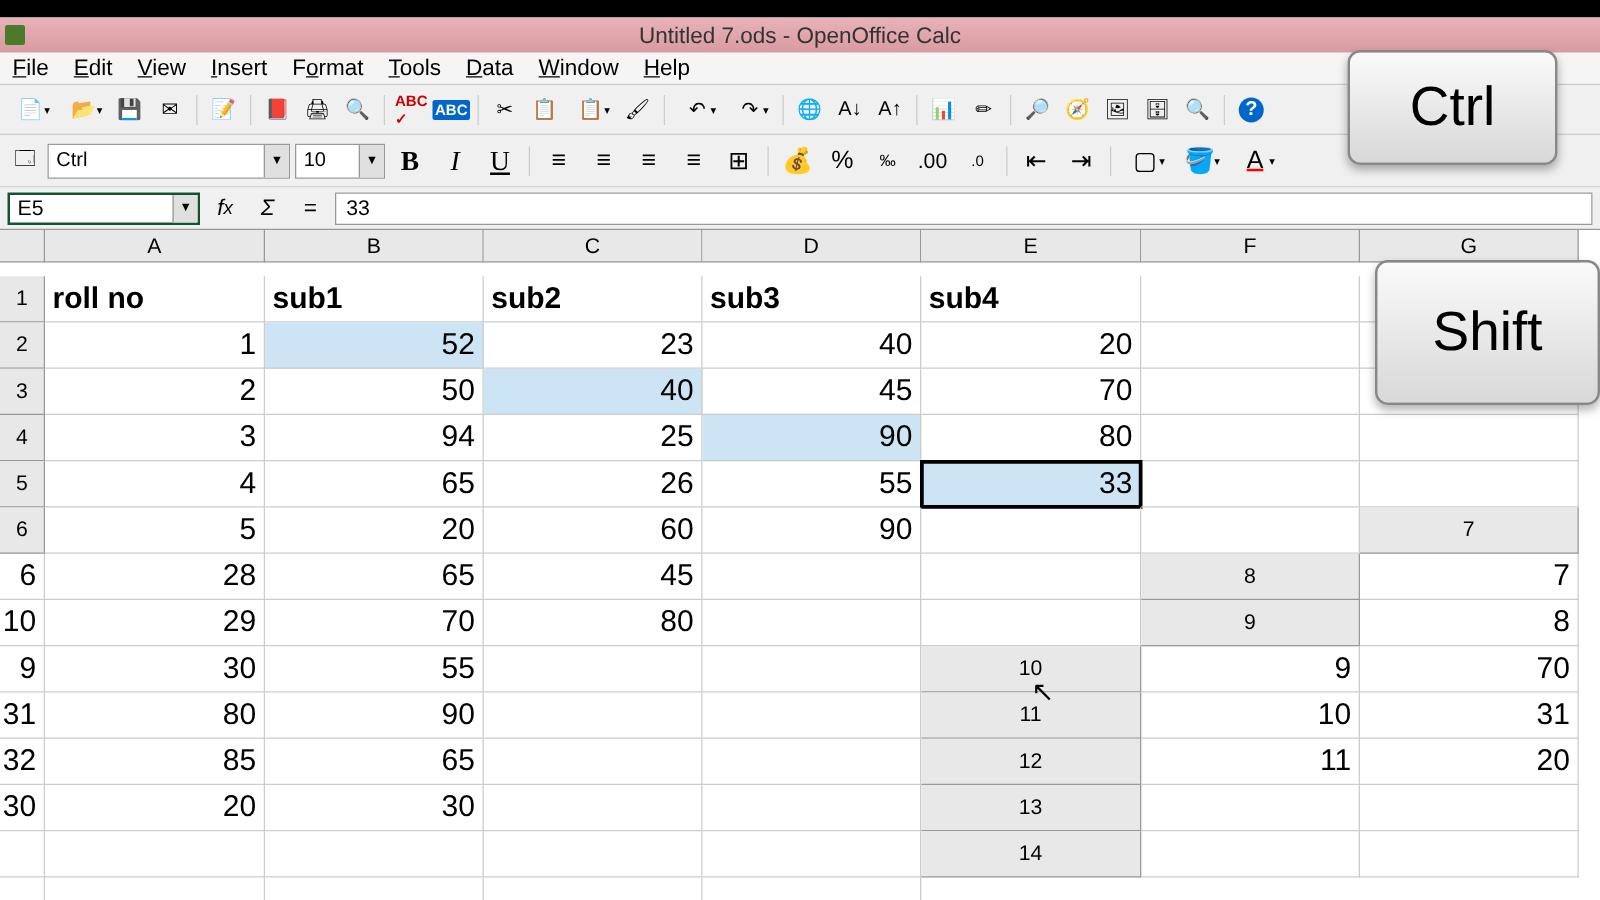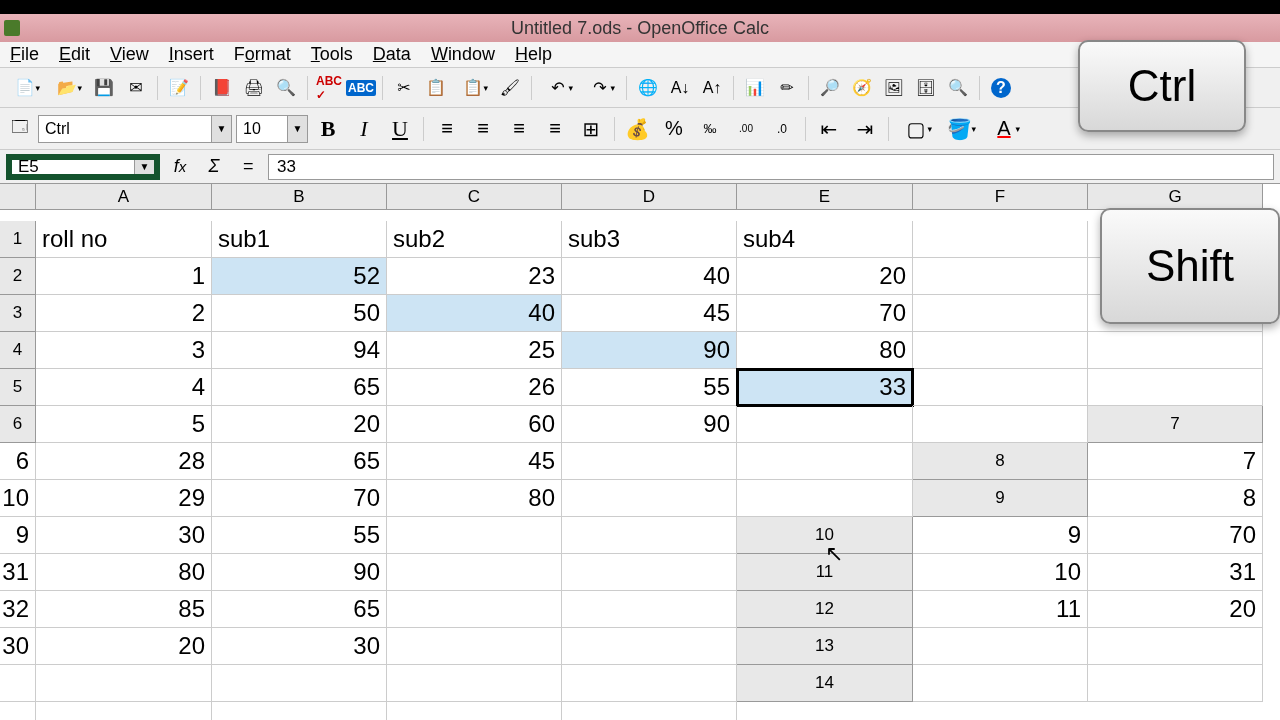--- a/index.html
+++ b/index.html
@@ -107,21 +107,21 @@
     background: #f0f0f0;
     height: 34px;
     display: flex;
     align-items: center;
     padding: 0 6px;
     gap: 6px;
     border-bottom: 1px solid #999;
   }
   .name-box {
     background: #fff;
-    border: 6px solid #14532d;
+    border: 2px solid #14532d;
     width: 154px; height: 26px;
     display: flex; align-items: center;
     padding: 0 6px;
     font-size: 17px;
     position: relative;
   }
   .name-box .arrow {
     position: absolute; right: 0; top: 0; bottom: 0;
     width: 20px; background: #e0e0e0; border-left: 1px solid #999;
     display: flex; align-items: center; justify-content: center; font-size: 10px;
@@ -161,21 +161,21 @@
   }
   .cell {
     border-right: 1px solid #ccc;
     border-bottom: 1px solid #ccc;
     display: flex;
     align-items: center;
     padding: 0 6px;
     font-size: 24px;
     font-family: Arial, sans-serif;
   }
-  .cell.text { justify-content: flex-start; }
+  .cell.text { justify-content: flex-start; font-weight: bold; }
   .cell.num { justify-content: flex-end; }
   .cell.sel-range { background: #cde4f4; }
   .cell.active {
     background: #cde4f4;
     outline: 3px solid #000;
     outline-offset: -2px;
   }
   .key-overlay {
     position: absolute;
     background: linear-gradient(to bottom, #fafafa, #d8d8d8);
@@ -283,21 +283,21 @@
   <div class="fmt-btn">≡</div>
   <div class="fmt-btn">≡</div>
   <div class="fmt-btn">⊞</div>
   <div class="tb-sep"></div>
   <div class="fmt-btn">💰</div>
   <div class="fmt-btn">%</div>
   <div class="fmt-btn">
       <span style="font-size:13px">‰</span>
     </div>
   <div class="fmt-btn">
-      <span style="font-size:10px">.00</span>
+      <span style="font-size:17px">.00</span>
     </div>
   <div class="fmt-btn">
       <span style="font-size:12px">.0</span>
     </div>
   <div class="tb-sep"></div>
   <div class="fmt-btn">⇤</div>
   <div class="fmt-btn">⇥</div>
   <div class="tb-sep"></div>
   <div class="fmt-btn drop">▢</div>
   <div class="fmt-btn drop">🪣</div>

